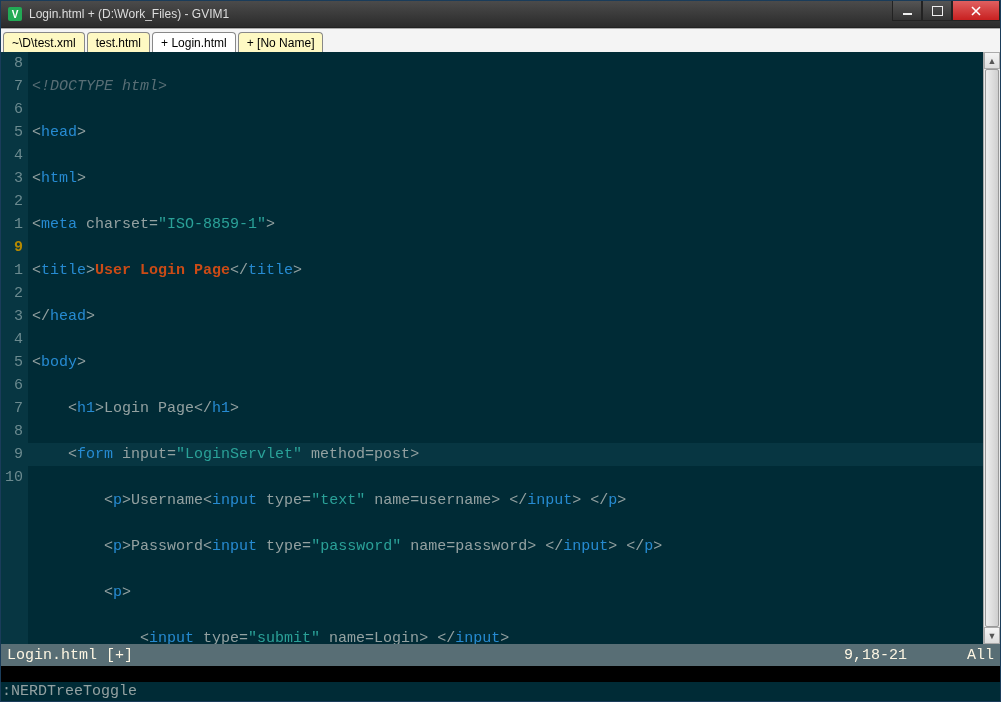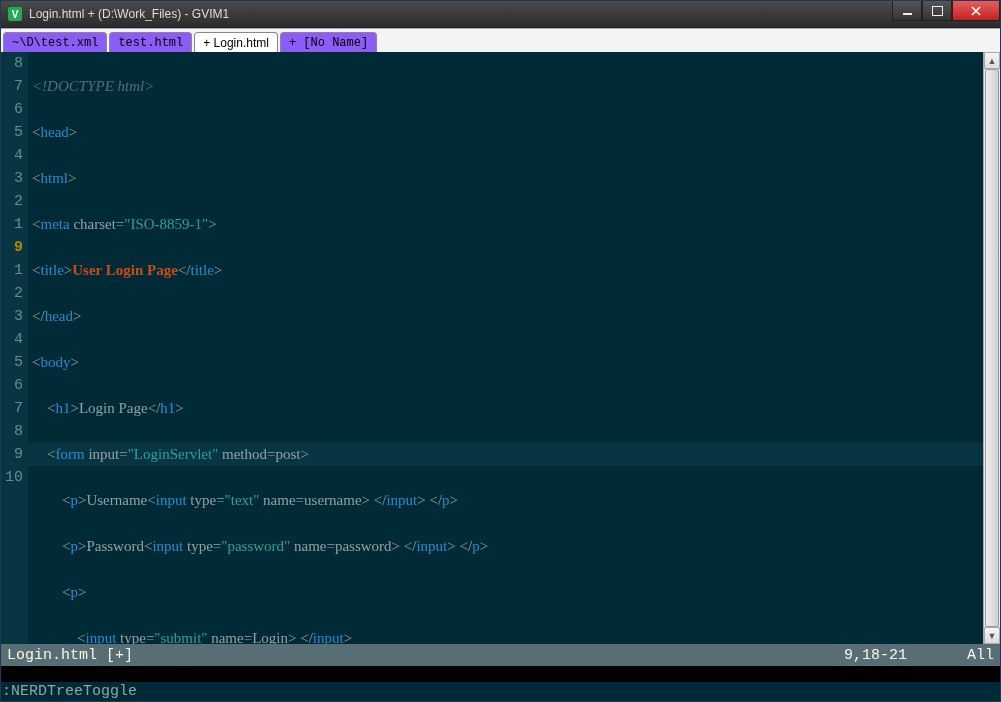--- a/index.html
+++ b/index.html
@@ -61,21 +61,21 @@
   background: #fff;
   border: 1px solid #888;
   border-bottom: none;
   border-radius: 4px 4px 0 0;
   padding: 2px 8px;
   font-size: 12px;
   color: #000;
   height: 20px;
   display: flex; align-items: center;
 }
-.tab.inactive { background: #8b5cf6; font-family: Liberation Mono, monospace; }
+.tab.inactive { background: #fef9c3; }
 .editor-wrap {
   flex: 1;
   display: flex;
   background: #002b36;
   position: relative;
   overflow: hidden;
 }
 .gutter {
   width: 27px;
   background: #073642;
@@ -83,21 +83,21 @@
   font-family: Consolas, "Courier New", monospace;
   font-size: 15px;
   line-height: 23px;
   padding-top: 0;
   color: #6b8a8f;
 }
 .gutter .ln { padding-right: 5px; height: 23px; }
 .gutter .ln.cur { color: #b58900; font-weight: bold; }
 .code {
   flex: 1;
-  font-family: Liberation Serif, serif;
+  font-family: Liberation Mono, monospace;
   font-size: 15px;
   line-height: 23px;
   color: #93a1a1;
   white-space: pre;
 }
 .code .row { height: 23px; padding-left: 4px; }
 .code .row.hl { background: #073642; }
 .s-comment { color: #586e75; font-style: italic; }
 .s-tag { color: #268bd2; }  
 .s-bracket { color: #93a1a1; }

